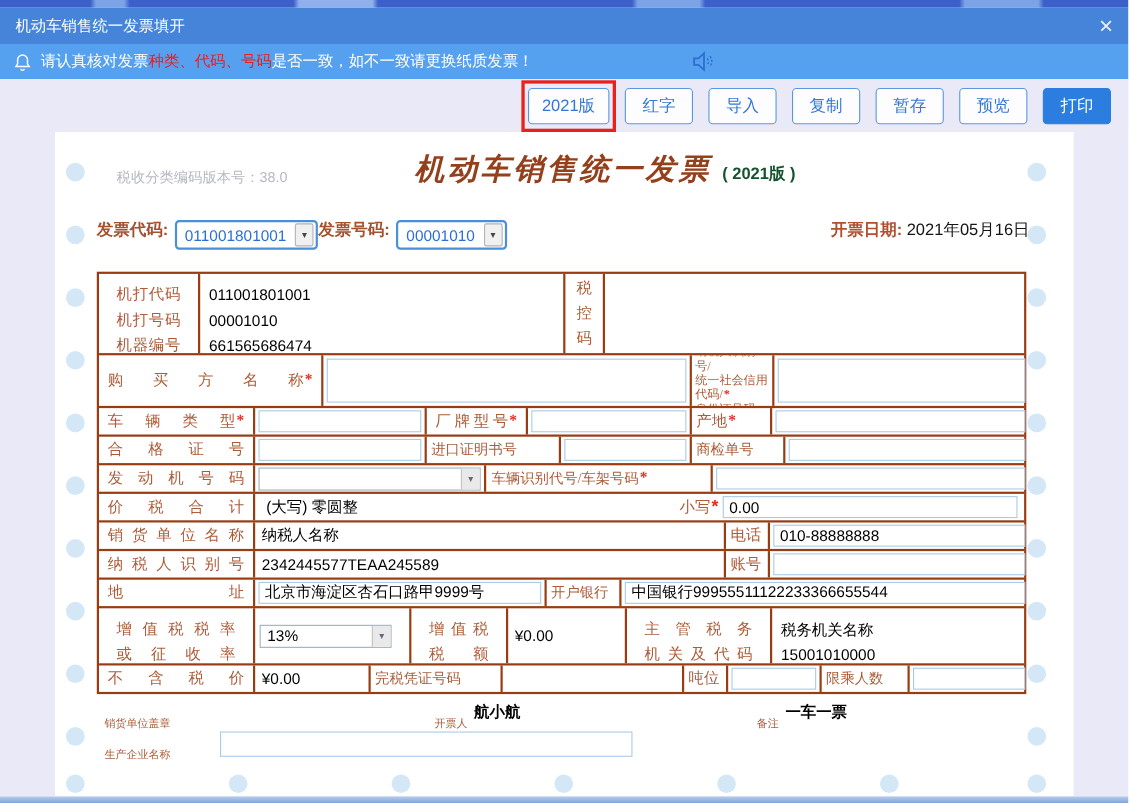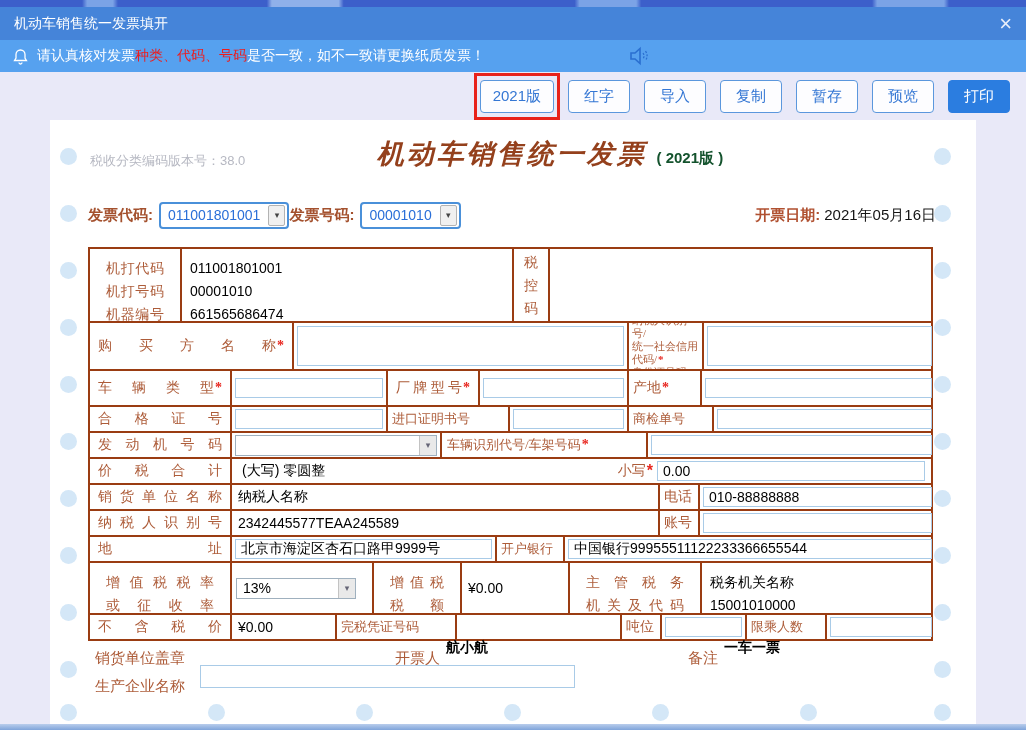--- a/index.html
+++ b/index.html
@@ -37,31 +37,31 @@
     background:#fdfdff; color:#3577d4; font-size:15px; padding:0 12px;
     display:flex; align-items:center; justify-content:center; cursor:pointer;
     font-family:"Liberation Sans","DejaVu Sans",sans-serif;
   }
   .btn-primary { background:#2b7de0; border-color:#2b7de0; color:#fff; }
   .btn-version { position:relative; }
   .red-frame { position:absolute; left:-7px; right:-7px; top:-8px; bottom:-8px; border:3px solid #e8221a; pointer-events:none; }
   
   .paper { position:absolute; left:50px; top:120px; width:926px; height:604px; background:#fff; }
   .wm-circle { position:absolute; width:17px; height:17px; border-radius:50%; background:#d4e7f7; }
-  .ver-note { position:absolute; left:40px; top:32px; color:#b6b8c2; font-size:13px; }
+  .ver-note { position:absolute; left:56px; top:32px; color:#b6b8c2; font-size:13px; }
   .inv-title {
     position:absolute; left:240px; top:16px; width:520px; text-align:center;
     color:#94401c; font-size:27px; font-weight:bold; font-style:italic; letter-spacing:3px;
     font-family:"Liberation Serif","DejaVu Serif",serif;
   }
   .title-suffix {
     font-style:normal; font-weight:bold; letter-spacing:0; color:#14532d; font-size:15px;
     font-family:"Liberation Sans","DejaVu Sans",sans-serif;
   }
-  .code-row { position:absolute; left:38px; top:80px; width:848px; height:30px; display:flex; align-items:center; }
+  .code-row { position:absolute; left:38px; top:80px; width:848px; height:30px; display:flex; align-items:flex-start; }
   .meta-label { color:#a4512e; font-weight:bold; font-size:15px; white-space:nowrap; }
   .ml26 { }
   .combo {
     display:flex; align-items:center; height:27px; margin-left:6px; padding-left:7px;
     border:2px solid #4a90d9; border-radius:4px; background:#fff;
   }
   .combo-val { color:#2a6fd8; font-size:14px; }
   .combo-arrow {
     width:17px; height:21px; margin:0 2px 0 8px; background:#f0f0f0; border:1px solid #b3b3b3;
     border-radius:2px; font-size:9px; color:#444; display:flex; align-items:center; justify-content:center;
@@ -98,21 +98,21 @@
     border:1px solid #9fb0be; background:#fff; height:21px; display:flex; align-items:center;
     font-size:14px; color:#000; padding-left:6px;
   }
   .ws-arrow {
     margin-left:auto; width:17px; height:19px; background:#e9e9e9; border-left:1px solid #c3c3c3;
     color:#667; font-size:9px; display:flex; align-items:center; justify-content:center;
   }
   .w120 { width:120px; margin-left:4px; }
   
   .f-abs { position:absolute; display:flex; align-items:center; gap:6px; }
-  .f-label { color:#ad5c39; font-size:15px; font-family:"Liberation Serif","DejaVu Serif",serif; white-space:nowrap;margin-top:20px; }
+  .f-label { color:#ad5c39; font-size:10px; font-family:"Liberation Serif","DejaVu Serif",serif; white-space:nowrap;margin-top:20px; }
   .f-val { color:#000; font-size:14px; font-weight:bold; white-space:nowrap; }
   .manu-input { position:absolute; left:150px; top:545px; width:375px; height:23px; }
   .bottom-strip { position:absolute; left:0; top:724px; width:100%; height:6px; background:linear-gradient(#b9cdec,#7fa4da); }
 </style>
 </head>
 <body>
 
 <div class="screen">
   <div class="top-strip"></div>
 
@@ -242,21 +242,21 @@
             <span>纳税人识别号/</span><br>
             <span>统一社会信用代码/</span><span class="req">*</span><br>
             <span>身份证号码</span>
           </div>
         </div>
         <div class="tcell" style="flex:0 0 231px">
           <div class="ibox fill big"></div>
         </div>
       </div>
 
-      <div class="trow" style="height:36px">
+      <div class="trow" style="height:26px">
         <div class="tcell lbl" style="flex:0 0 142px">
           <span class="jspace">车辆类型</span>
             <span class="req">*</span>
         </div>
         <div class="tcell" style="flex:0 0 156px">
             <div class="ibox fill"></div>
           </div>
         <div class="tcell lbl" style="flex:0 0 92px">
           <span class="jspace">厂牌型号</span>
             <span class="req">*</span>

